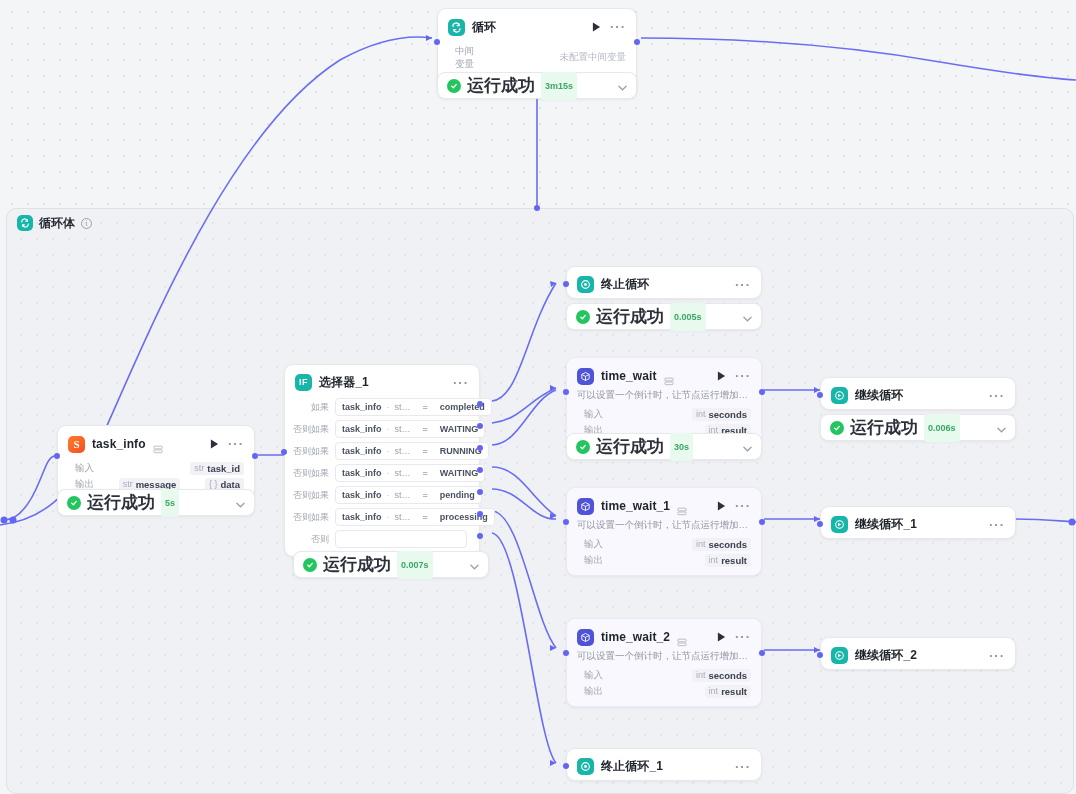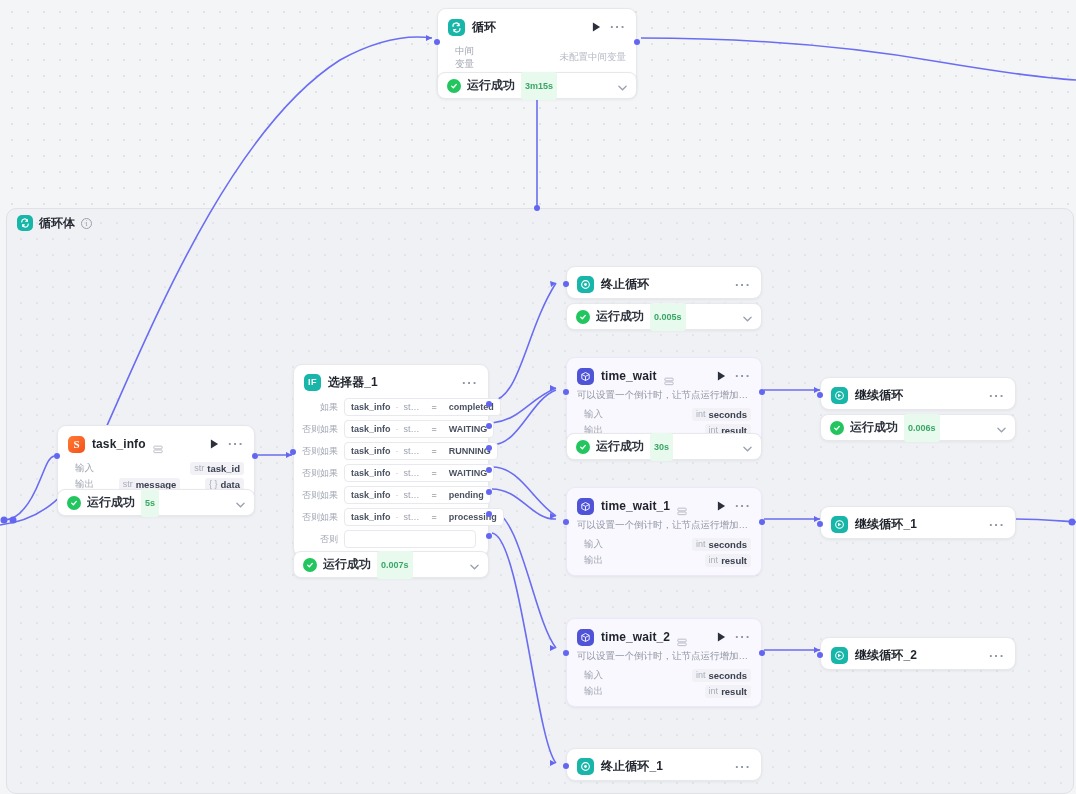--- a/index.html
+++ b/index.html
@@ -114,21 +114,21 @@
     display: flex; align-items: center;
     padding: 0 9px; gap: 6px;
     box-shadow: 0 1px 3px rgba(20,23,35,.06);
   }
   .check {
     width: 14px; height: 14px; border-radius: 50%;
     background: #22c55e; color: #fff;
     display: flex; align-items: center; justify-content: center;
     flex: 0 0 auto;
   }
-  .status-text { font-size: 12px; color: #2b303a; font-weight: 600; }
+  .status-text { font-size: 17px; color: #2b303a; font-weight: 600; }
   .time-badge {
     background: #e8f9ee; color: #3aa765;
     font-size: 9px; font-weight: 700;
     padding: 9px 4px; border-radius: 3px;
   }
   .chev { margin-left: auto; color: #9aa0ad; }
 
   
   #node-selector { width: 196px; }
   .cond-row {
@@ -324,21 +324,21 @@
           <path d="M2.5 6.2 L5 8.6 L9.5 3.6"></path>
         </svg>
       </span>
     <span class="status-text">运行成功</span>
     <span class="time-badge">5s</span>
     <span class="chev"><svg width="9" height="6" viewBox="0 0 10 6" fill="none" stroke="#9aa0ad" stroke-width="1.4" stroke-linecap="round">
           <path d="M1 1 L5 5 L9 1"></path>
         </svg></span>
   </div>
 
-  <div class="node" id="node-selector" style="left:293px; top:364px;">
+  <div class="node" id="node-selector" style="left:284px; top:364px;">
     <div class="node-head" style="padding-bottom:5px;">
       <span class="node-ico" style="background:#17b6a8;">
         <span style="color:#fff;font-size:9px;font-weight:700;line-height:9px;letter-spacing:.5px;">IF</span>
       </span>
       <span class="node-title">选择器_1</span>
       <span class="head-actions">
         <span class="dots">···</span>
       </span>
     </div>
     <div id="selector-rows">

